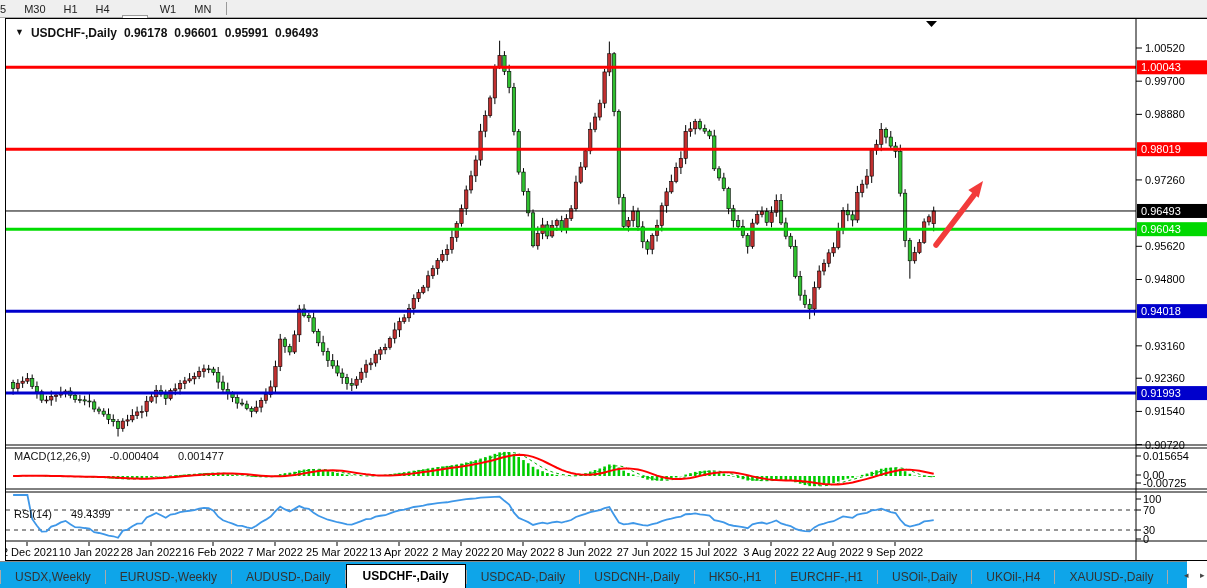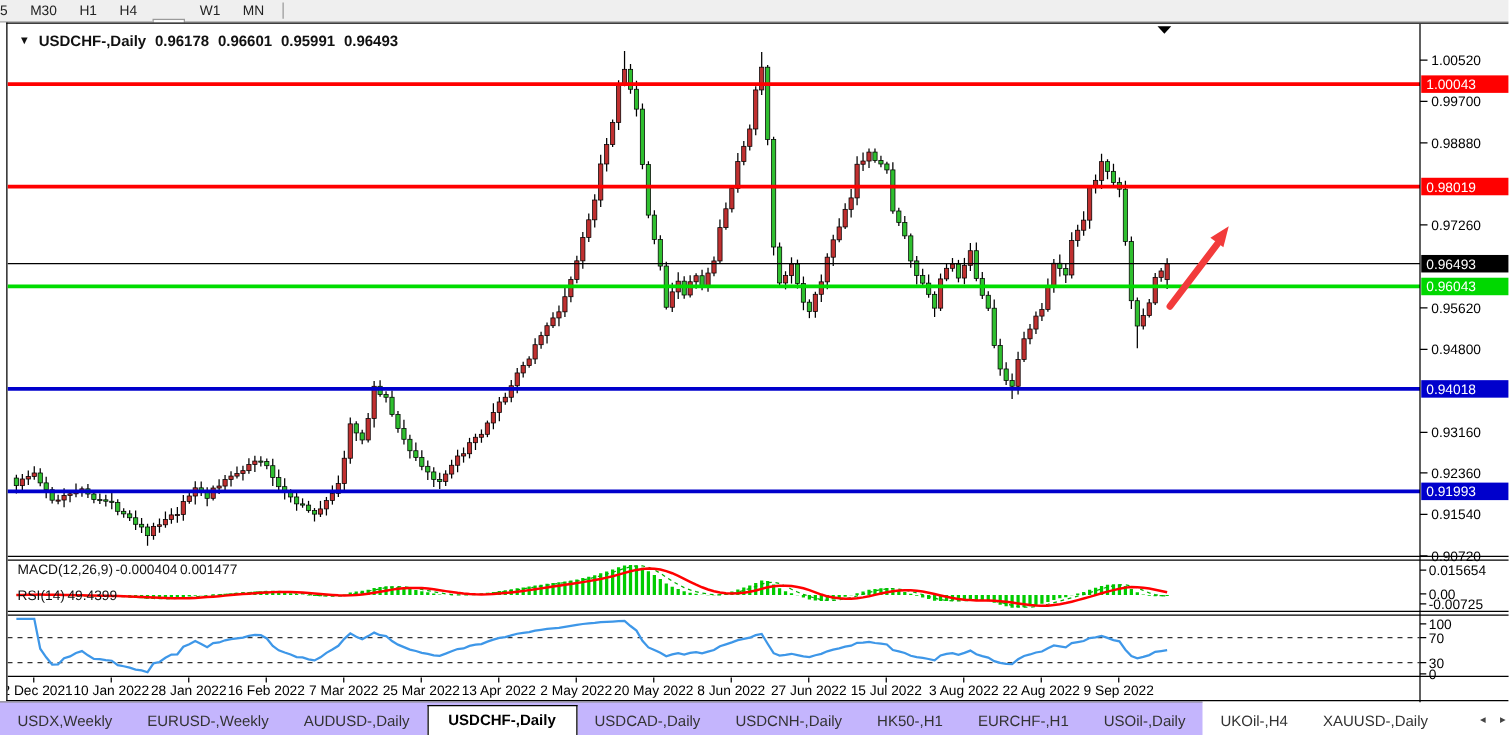--- a/index.html
+++ b/index.html
@@ -13,28 +13,28 @@
   .tf-btn.first{margin-left:-6px;}
   .tf-btn.active{background:#fbfbfb;border:1px solid #9a9a9a;margin-top:28px;}
   .tb-divider{width:1px;height:13px;background:#9a9a9a;margin:0 6px;}
   
   .chart-frame{position:absolute;left:5px;top:18px;width:1202px;height:543px;background:#fff;
                border:1px solid #000;border-right:none;box-sizing:border-box;}
   .chart-frame svg{position:absolute;left:0;top:0;}
   .chart-title{position:absolute;left:9px;top:7px;font-size:12px;font-weight:bold;color:#111;
                display:flex;gap:7px;align-items:center;white-space:nowrap;}
   .chart-title .dd{font-size:9px;transform:translateY(-1px);}
-  .panel-label{position:absolute;font-size:11px;color:#111;white-space:nowrap;display:flex;gap:2px;}
+  .panel-label{position:absolute;font-size:11px;color:#111;white-space:nowrap;display:flex;gap:19px;}
   .macd-label{left:8px;top:431px;}
-  .rsi-label{left:8px;top:452px;}
+  .rsi-label{left:8px;top:489px;}
   .ax-text{font-size:11px;fill:#000;}
   .badge-text{font-size:11px;fill:#fff;}
   .date-text{font-size:11px;fill:#000;}
   
-  .tab-bar{position:absolute;left:0;top:561px;width:962px;height:27px;background:#c4b5fd;
+  .tab-bar{position:absolute;left:0;top:561px;width:1187px;height:27px;background:#0ea5e9;
            border-top:1px solid #888;display:flex;align-items:flex-end;}
   .tab{font-size:12px;color:#333;padding:4px 14px 5px 14px;white-space:nowrap;cursor:default;}
   .tab.active{background:#fff;color:#000;font-weight:bold;border:1px solid #000;border-bottom:none;
               padding:4px 16px 6px 16px;}
   .tab-sep{width:1px;height:14px;background:#aaa;margin-bottom:5px;}
   .tab-scroll{position:absolute;top:8px;font-size:9px;color:#444;cursor:default;}
 </style>
 </head>
 <body>
 

